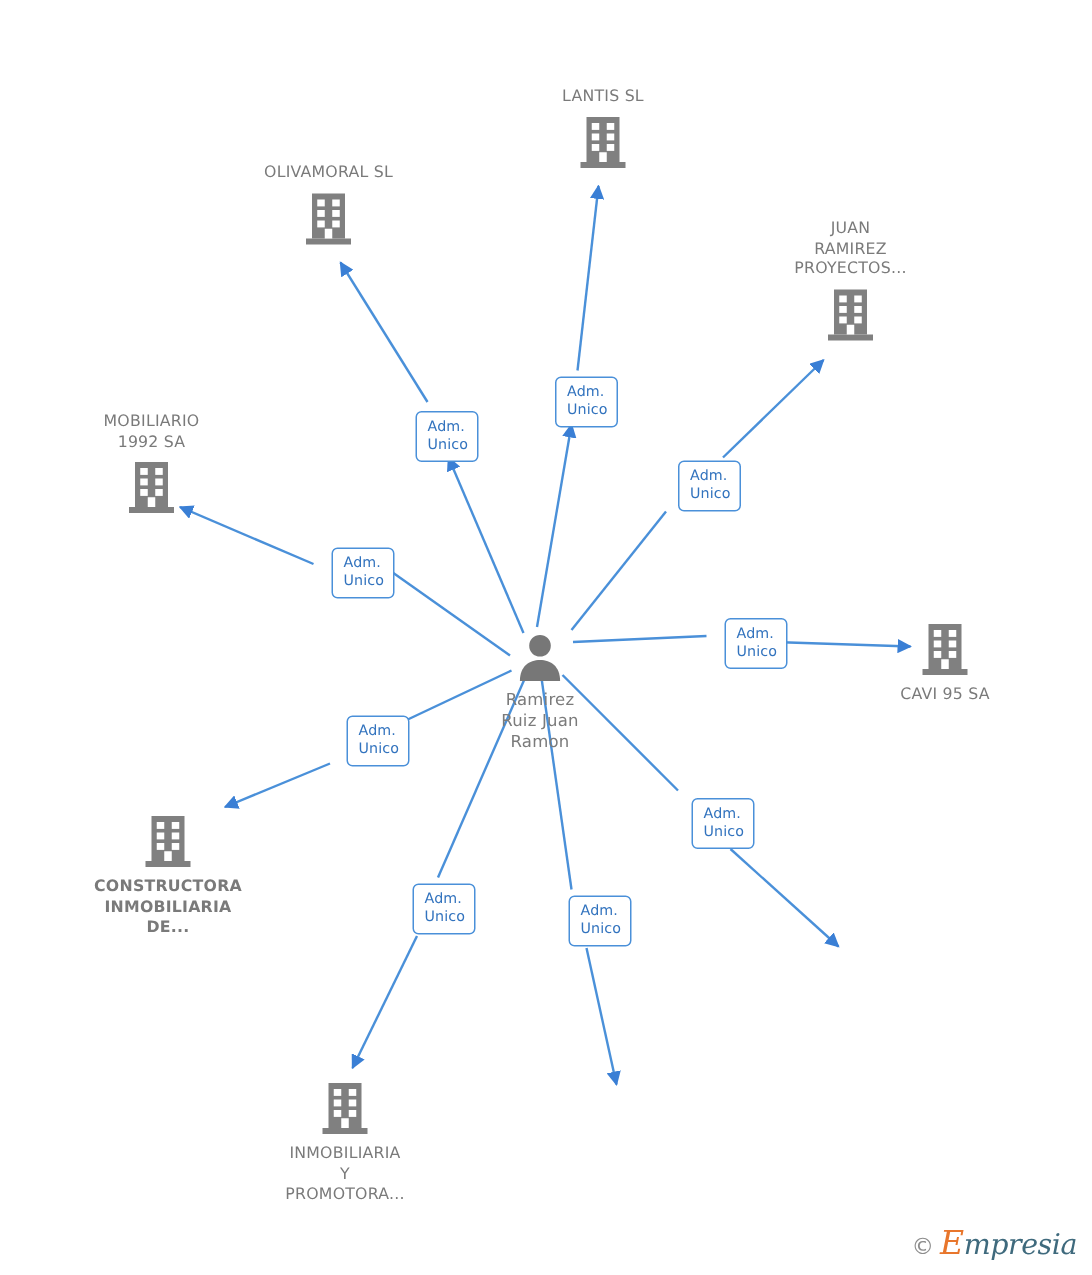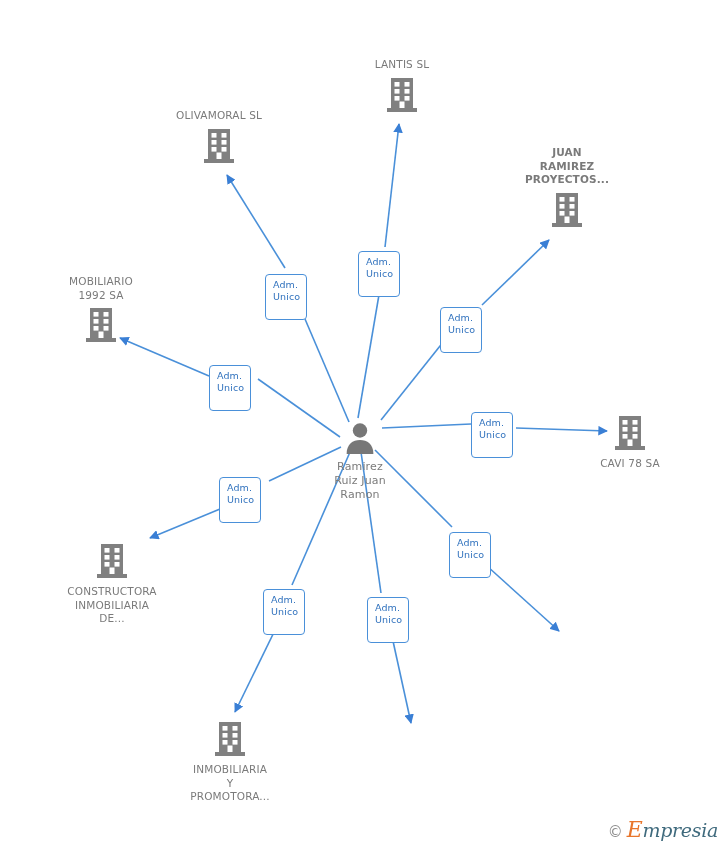--- a/index.html
+++ b/index.html
@@ -70,24 +70,25 @@
   
   .edge-label {
     position: absolute;
     box-sizing: border-box;
     background: #ffffff;
     border: 1.4px solid #4a90d9;
     border-radius: 4px;
     color: #3273be;
     font-size: 9.5px;
     line-height: 12px;
-    padding: 4px 6px 16px 7px;
+    padding: 4px 6px 4px 7px;
     text-align: left;
     white-space: pre-line;
     letter-spacing: .1px;
+    margin-left: 12px;
   }
 
   
   #watermark {
     position: absolute;
     right: 10px;
     bottom: 8px;
     display: flex;
     align-items: baseline;
     gap: 4px;
@@ -184,21 +185,21 @@
       <rect x="9.5" y="6" width="5" height="4.6" fill="#ffffff"></rect>
       <rect x="19.5" y="6" width="5" height="4.6" fill="#ffffff"></rect>
       <rect x="9.5" y="13" width="5" height="4.6" fill="#ffffff"></rect>
       <rect x="19.5" y="13" width="5" height="4.6" fill="#ffffff"></rect>
       <rect x="9.5" y="20" width="5" height="4.6" fill="#ffffff"></rect>
       <rect x="19.5" y="20" width="5" height="4.6" fill="#ffffff"></rect>
       <rect x="14.5" y="25.5" width="5" height="6.5" fill="#ffffff"></rect>
     </svg>
   </div>
 
-  <div class="node label-above" style="left:567px; top:146px;font-weight:bold;">
+  <div class="node label-above" style="left:567px; top:146px;">
     <span class="node-label">JUAN
 RAMIREZ
 PROYECTOS...</span>
     <svg class="node-icon" viewBox="0 0 34 38" xmlns="http://www.w3.org/2000/svg">
       <rect x="6" y="2" width="22" height="30" fill="#808080"></rect>
       <rect x="2" y="32" width="30" height="4" fill="#808080"></rect>
       <rect x="9.5" y="6" width="5" height="4.6" fill="#ffffff"></rect>
       <rect x="19.5" y="6" width="5" height="4.6" fill="#ffffff"></rect>
       <rect x="9.5" y="13" width="5" height="4.6" fill="#ffffff"></rect>
       <rect x="19.5" y="13" width="5" height="4.6" fill="#ffffff"></rect>
@@ -229,24 +230,24 @@
       <rect x="6" y="2" width="22" height="30" fill="#808080"></rect>
       <rect x="2" y="32" width="30" height="4" fill="#808080"></rect>
       <rect x="9.5" y="6" width="5" height="4.6" fill="#ffffff"></rect>
       <rect x="19.5" y="6" width="5" height="4.6" fill="#ffffff"></rect>
       <rect x="9.5" y="13" width="5" height="4.6" fill="#ffffff"></rect>
       <rect x="19.5" y="13" width="5" height="4.6" fill="#ffffff"></rect>
       <rect x="9.5" y="20" width="5" height="4.6" fill="#ffffff"></rect>
       <rect x="19.5" y="20" width="5" height="4.6" fill="#ffffff"></rect>
       <rect x="14.5" y="25.5" width="5" height="6.5" fill="#ffffff"></rect>
     </svg>
-    <span class="node-label">CAVI 78 SA</span>
-  </div>
-
-  <div class="node label-below" style="left:112px; top:542px;">
+    <span class="node-label">CAVI 95 SA</span>
+  </div>
+
+  <div class="node label-below" style="left:112px; top:542px;font-weight:bold;">
     <svg class="node-icon" viewBox="0 0 34 38" xmlns="http://www.w3.org/2000/svg">
       <rect x="6" y="2" width="22" height="30" fill="#808080"></rect>
       <rect x="2" y="32" width="30" height="4" fill="#808080"></rect>
       <rect x="9.5" y="6" width="5" height="4.6" fill="#ffffff"></rect>
       <rect x="19.5" y="6" width="5" height="4.6" fill="#ffffff"></rect>
       <rect x="9.5" y="13" width="5" height="4.6" fill="#ffffff"></rect>
       <rect x="19.5" y="13" width="5" height="4.6" fill="#ffffff"></rect>
       <rect x="9.5" y="20" width="5" height="4.6" fill="#ffffff"></rect>
       <rect x="19.5" y="20" width="5" height="4.6" fill="#ffffff"></rect>
       <rect x="14.5" y="25.5" width="5" height="6.5" fill="#ffffff"></rect>

